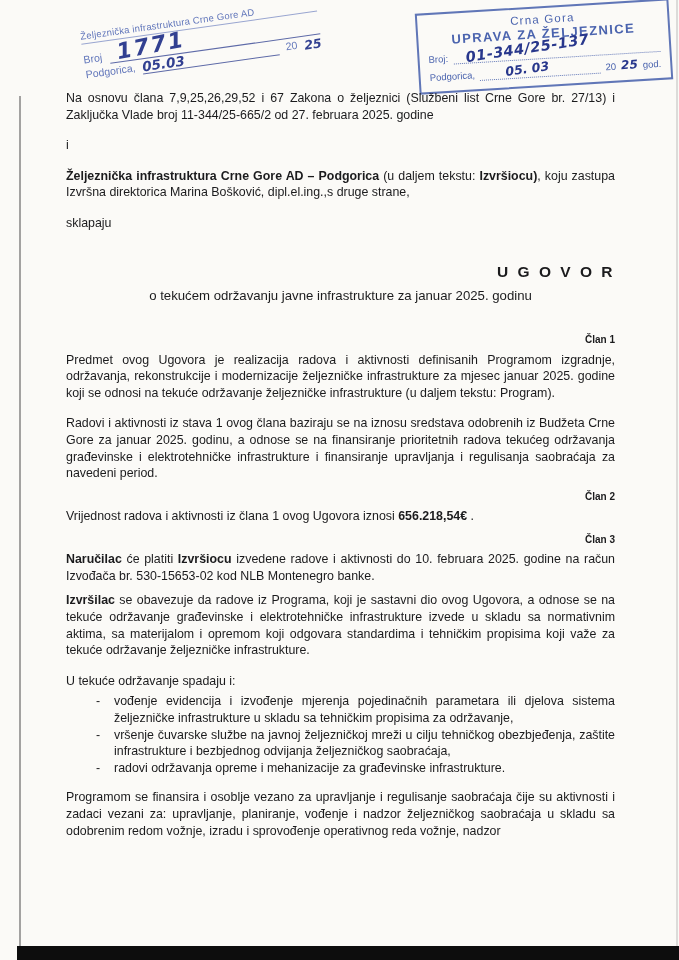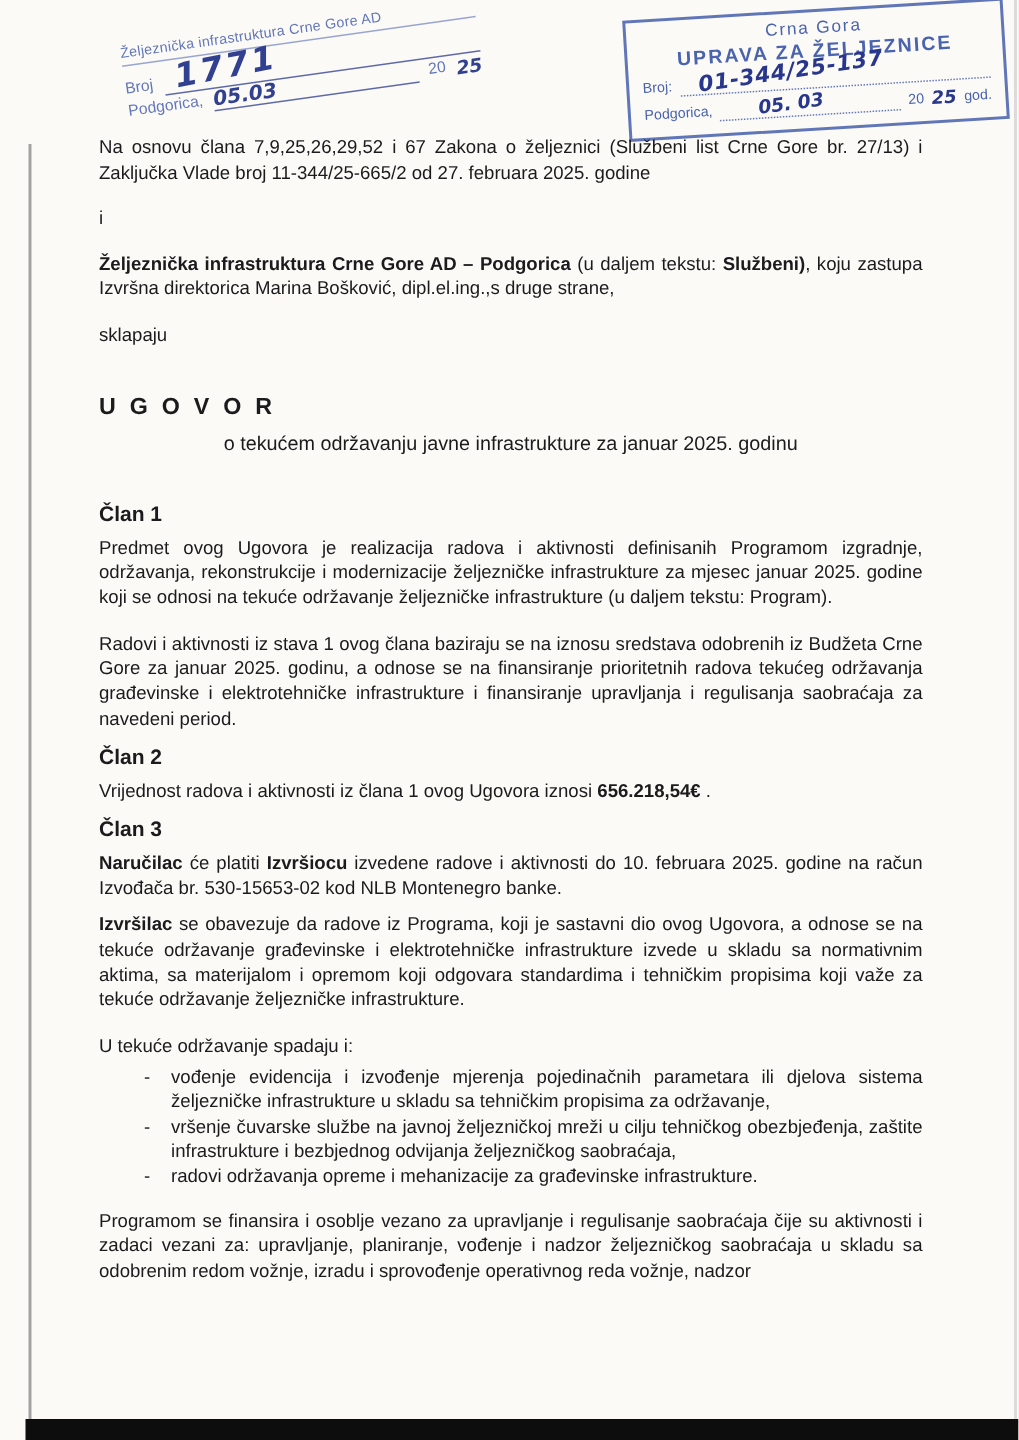--- a/index.html
+++ b/index.html
@@ -32,24 +32,24 @@
   .sr-line { flex:1; border-bottom:1px dotted rgba(74,99,174,.85); position:relative; height:13px; }
   .sr-num { position:absolute; left:12px; top:-7px; font-size:14.5px; white-space:nowrap; transform:rotate(-5deg); letter-spacing:.5px; }
   .sr-date { position:absolute; left:26px; top:-4px; font-size:12.5px; white-space:nowrap; transform:rotate(-4deg); }
   .sr-year { font-size:12px; line-height:1; padding-bottom:1px; }
 
   
   .content { position:absolute; left:66px; top:90px; width:549px; color:#1b1b1d; font-size:12.4px; line-height:1.34; }
   .content p { margin:0 0 14px 0; }
   .just { text-align:justify; }
   .b { font-weight:bold; }
-  p.heading { text-align:left; font-weight:bold; margin:0 0 5px 0; font-size:14px; }
+  p.heading { text-align:right; font-weight:bold; margin:0 0 5px 0; font-size:10px; }
   p.tight { margin-bottom:8px; }
   p.sklapaju { margin-bottom:30px; }
-  p.title { text-align:left; font-weight:bold; font-size:15.5px; letter-spacing:2.5px; margin:0 0 5px 0; }
+  p.title { text-align:right; font-weight:bold; font-size:15.5px; letter-spacing:2.5px; margin:0 0 5px 0; }
   p.subtitle { text-align:center; font-weight:normal; font-size:13.2px; margin:0 0 28px 0; }
   p.listlead { margin-bottom:4px; }
   .list-wrap { padding-left:30px; margin-bottom:13px; }
   .list-row { display:flex; }
   .list-marker { flex:0 0 18px; text-align:left; }
   .list-text { flex:1; text-align:justify; }
   p.last { margin-bottom:0; }
 </style>
 </head>
 <body>
@@ -98,21 +98,21 @@
     </div>
   </div>
 
   <div class="content">
 
     <p class="just"><span>Na osnovu člana 7,9,25,26,29,52 i 67 Zakona o željeznici (Službeni list Crne Gore br. 27/13) i Zaključka Vlade broj 11-344/25-665/2 od 27. februara 2025. godine</span></p>
 
 
     <p>i</p>
 
-    <p class="just"><span class="b">Željeznička infrastruktura Crne Gore AD – Podgorica</span><span> (u daljem tekstu: </span><span class="b">Službeni)</span><span>, koju zastupa Izvršna direktorica Marina Bošković, dipl.el.ing.,s druge strane,</span></p>
+    <p class="just"><span class="b">Željeznička infrastruktura Crne Gore AD – Podgorica</span><span> (u daljem tekstu: </span><span class="b">Izvršiocu)</span><span>, koju zastupa Izvršna direktorica Marina Bošković, dipl.el.ing.,s druge strane,</span></p>
 
     <p class="sklapaju">sklapaju</p>
 
     <p class="title">U G O V O R</p>
     <p class="subtitle">o tekućem održavanju javne infrastrukture za januar 2025. godinu</p>
 
     <p class="heading">Član 1</p>
     <p class="just">Predmet ovog Ugovora je realizacija radova i aktivnosti definisanih Programom izgradnje, održavanja, rekonstrukcije i modernizacije željezničke infrastrukture za mjesec januar 2025. godine koji se odnosi na tekuće održavanje željezničke infrastrukture (u daljem tekstu: Program).</p>
     <p class="just tight">Radovi i aktivnosti iz stava 1 ovog člana baziraju se na iznosu sredstava odobrenih iz Budžeta Crne Gore za januar 2025. godinu, a odnose se na finansiranje prioritetnih radova tekućeg održavanja građevinske i elektrotehničke infrastrukture i finansiranje upravljanja i regulisanja saobraćaja za navedeni period.</p>
 

